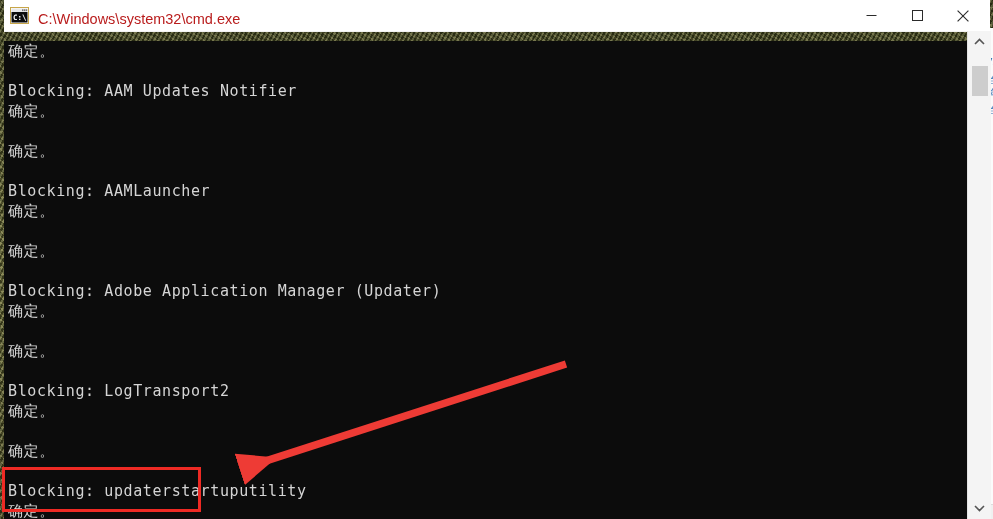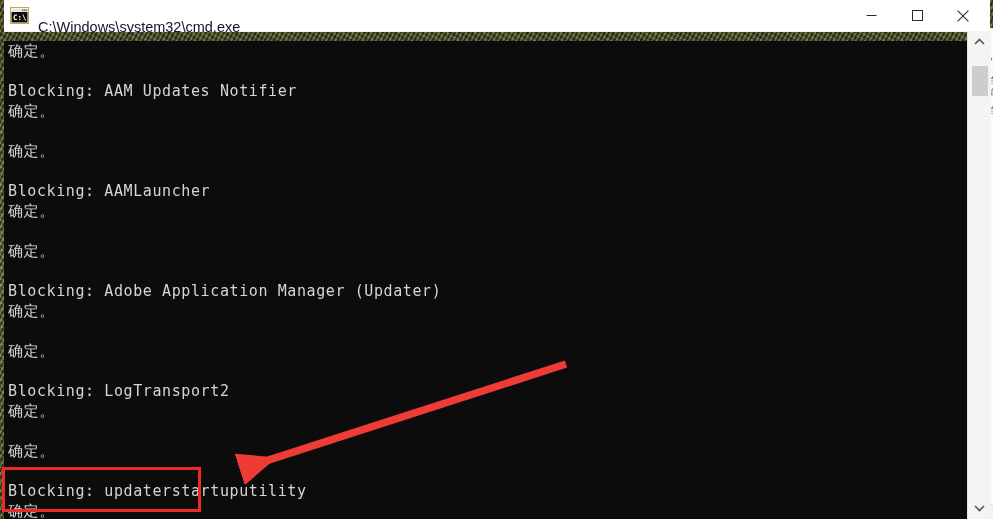--- a/index.html
+++ b/index.html
@@ -69,25 +69,25 @@
     background: #ffffff;
     border-bottom: 1px solid #f2f2f2;
   }
   #title-icon {
     position: absolute;
     left: 6px; top: 7px;
     width: 19px; height: 17px;
   }
   #title-text {
     position: absolute;
-    left: 34px; top: 12px;
+    left: 34px; top: 4px;
     height: 31px;
     line-height: 31px;
     font-size: 14.5px;
-    color: #0f172a;
+    color: #b91c1c;
     white-space: nowrap;
   }
   .winbtn {
     position: absolute;
     top: 0;
     width: 46px; height: 31px;
     display: flex;
     align-items: center;
     justify-content: center;
   }

